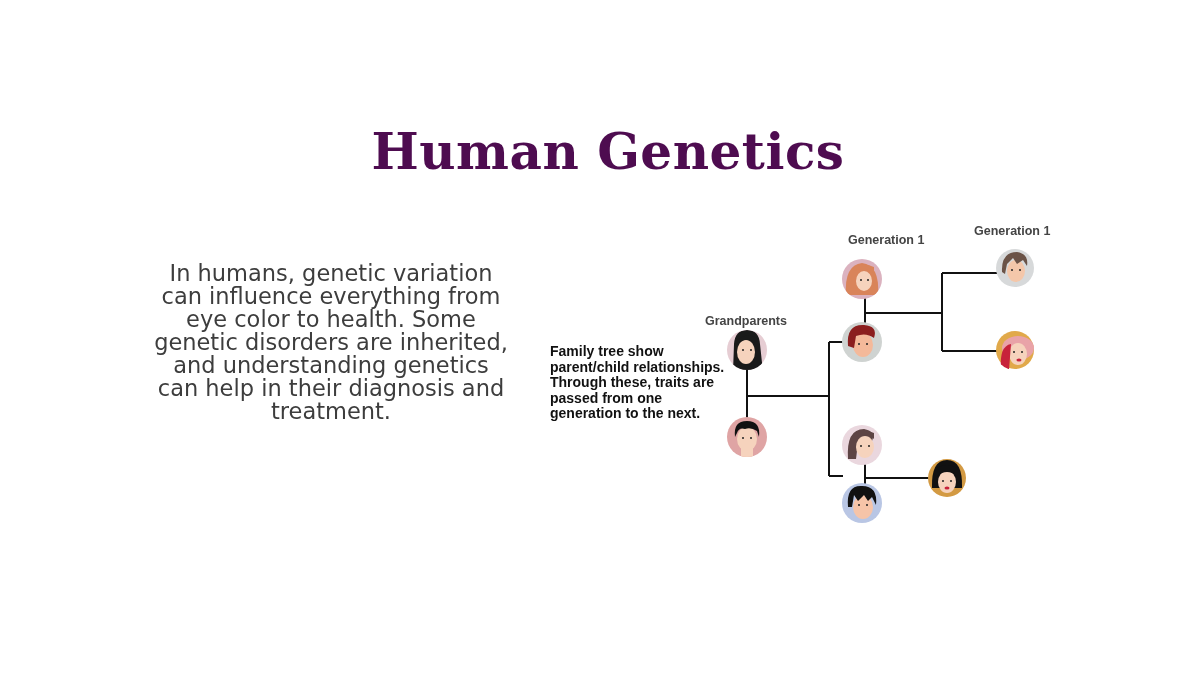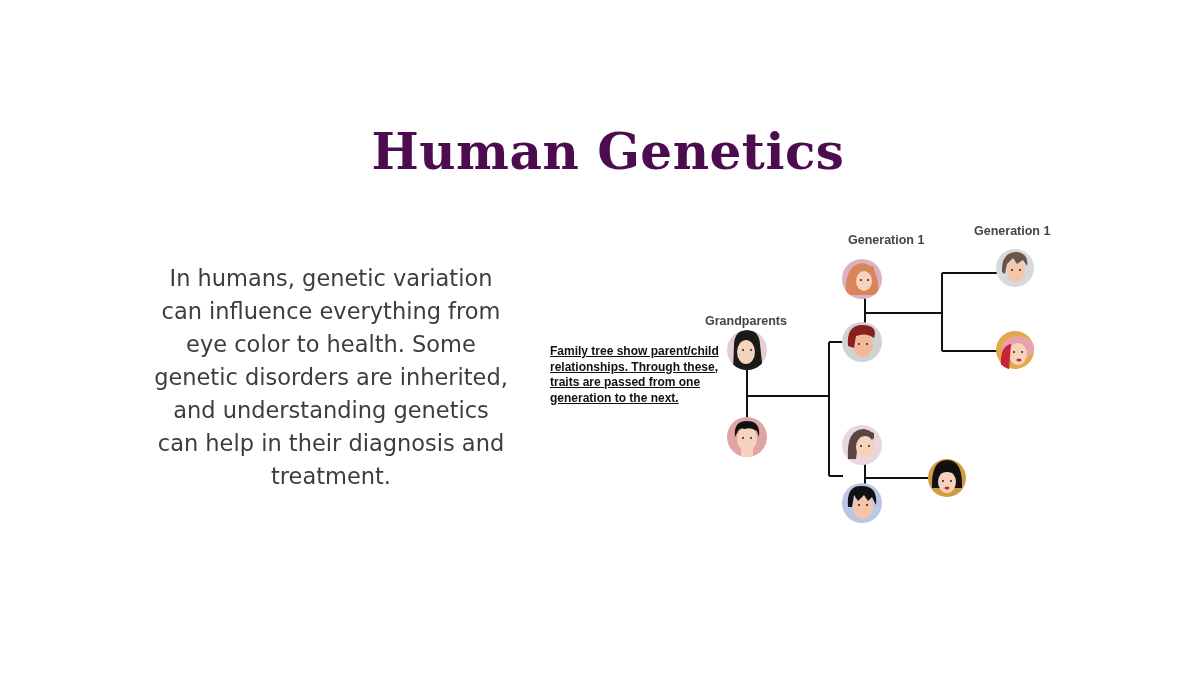--- a/index.html
+++ b/index.html
@@ -1,21 +1,21 @@
 <!DOCTYPE html>
 <html><head>
 <meta charset="utf-8">
 <style>
   html, body { margin:0; padding:0; }
   body { width:1200px; height:675px; background:#ffffff; position:relative; overflow:hidden; font-family:"Liberation Sans", sans-serif; }
   .title { position:absolute; left:0; width:1216px; top:122px; text-align:center; font-family:"DejaVu Serif", serif; font-weight:bold; font-size:50px; color:#4e0c50; letter-spacing:0.5px; }
-  .para { position:absolute; left:150px; width:362px; top:262px; text-align:center; font-family:"DejaVu Sans", sans-serif; font-size:22.5px; line-height:33px; color:#3d3d3d; }
+  .para { position:absolute; left:150px; width:362px; top:262px; text-align:center; font-family:"DejaVu Sans", sans-serif; font-size:22.5px; line-height:23px; color:#3d3d3d; }
   .tree { position:absolute; left:0; top:0; width:1200px; height:675px; }
   .label { position:absolute; font-family:"Liberation Sans", sans-serif; font-weight:bold; font-size:12.5px; color:#444; white-space:nowrap; }
-  .caption { position:absolute; left:550px; top:344px; width:180px; font-family:"Liberation Sans", sans-serif; font-weight:bold; font-size:12px; line-height:15.5px; color:#111;text-decoration:underline; }
+  .caption { position:absolute; left:550px; top:344px; width:180px; font-family:"Liberation Sans", sans-serif; font-weight:bold; font-size:14px; line-height:15.5px; color:#111; }
 </style>
 </head>
 <body>
 
 <div class="title">Human Genetics</div>
 <div class="para">In humans, genetic variation can influence everything from eye color to health. Some genetic disorders are inherited, and understanding genetics can help in their diagnosis and treatment.</div>
 
 <div class="label" style="left:705px; top:314px;">Grandparents</div>
 <div class="label" style="left:816px; top:233px;margin-left:32px;">Generation 1</div>
 <div class="label" style="left:974px; top:224px;">Generation 1</div>

